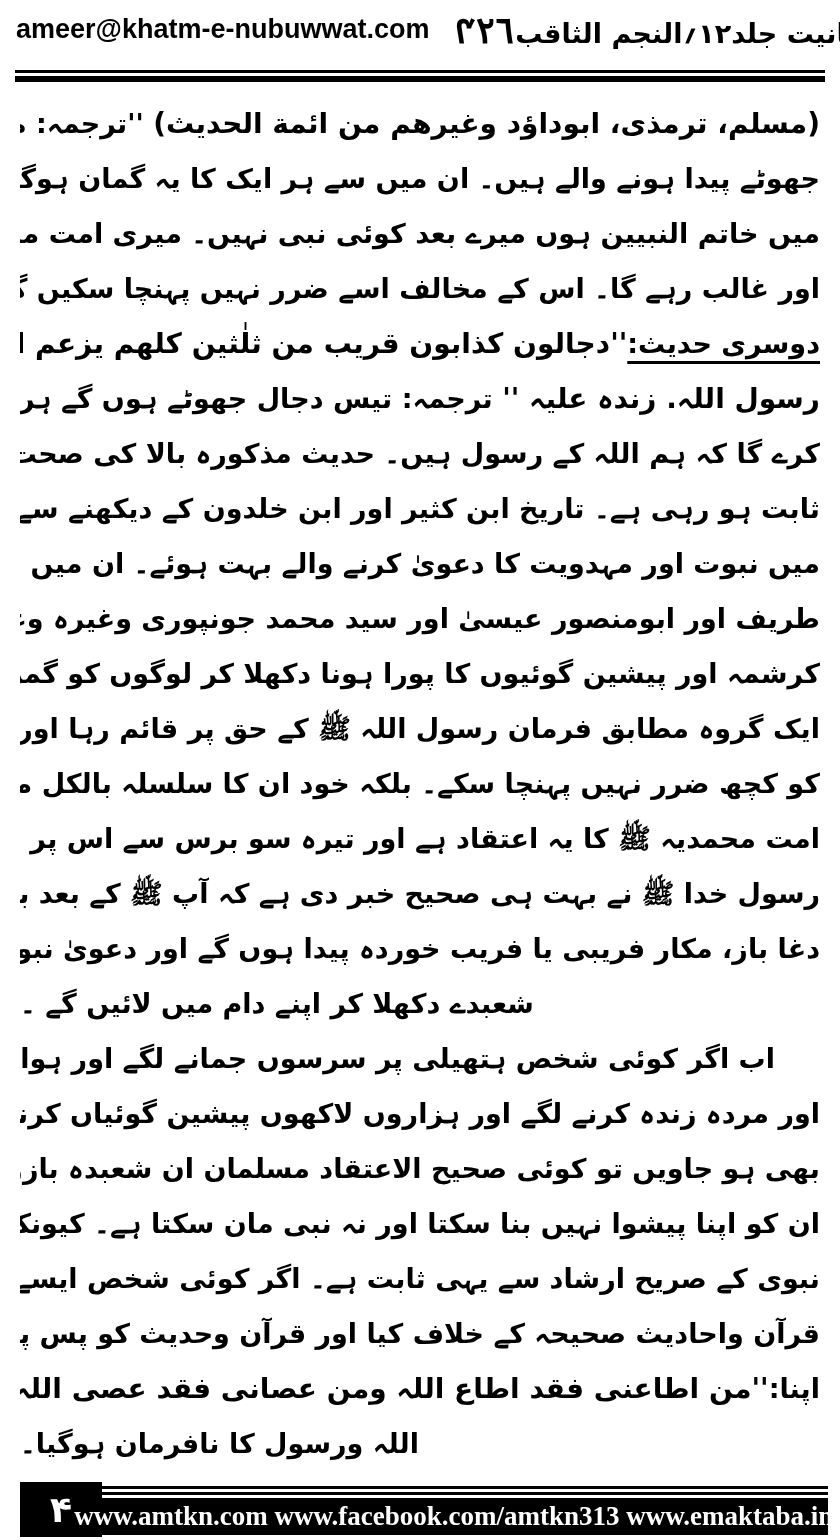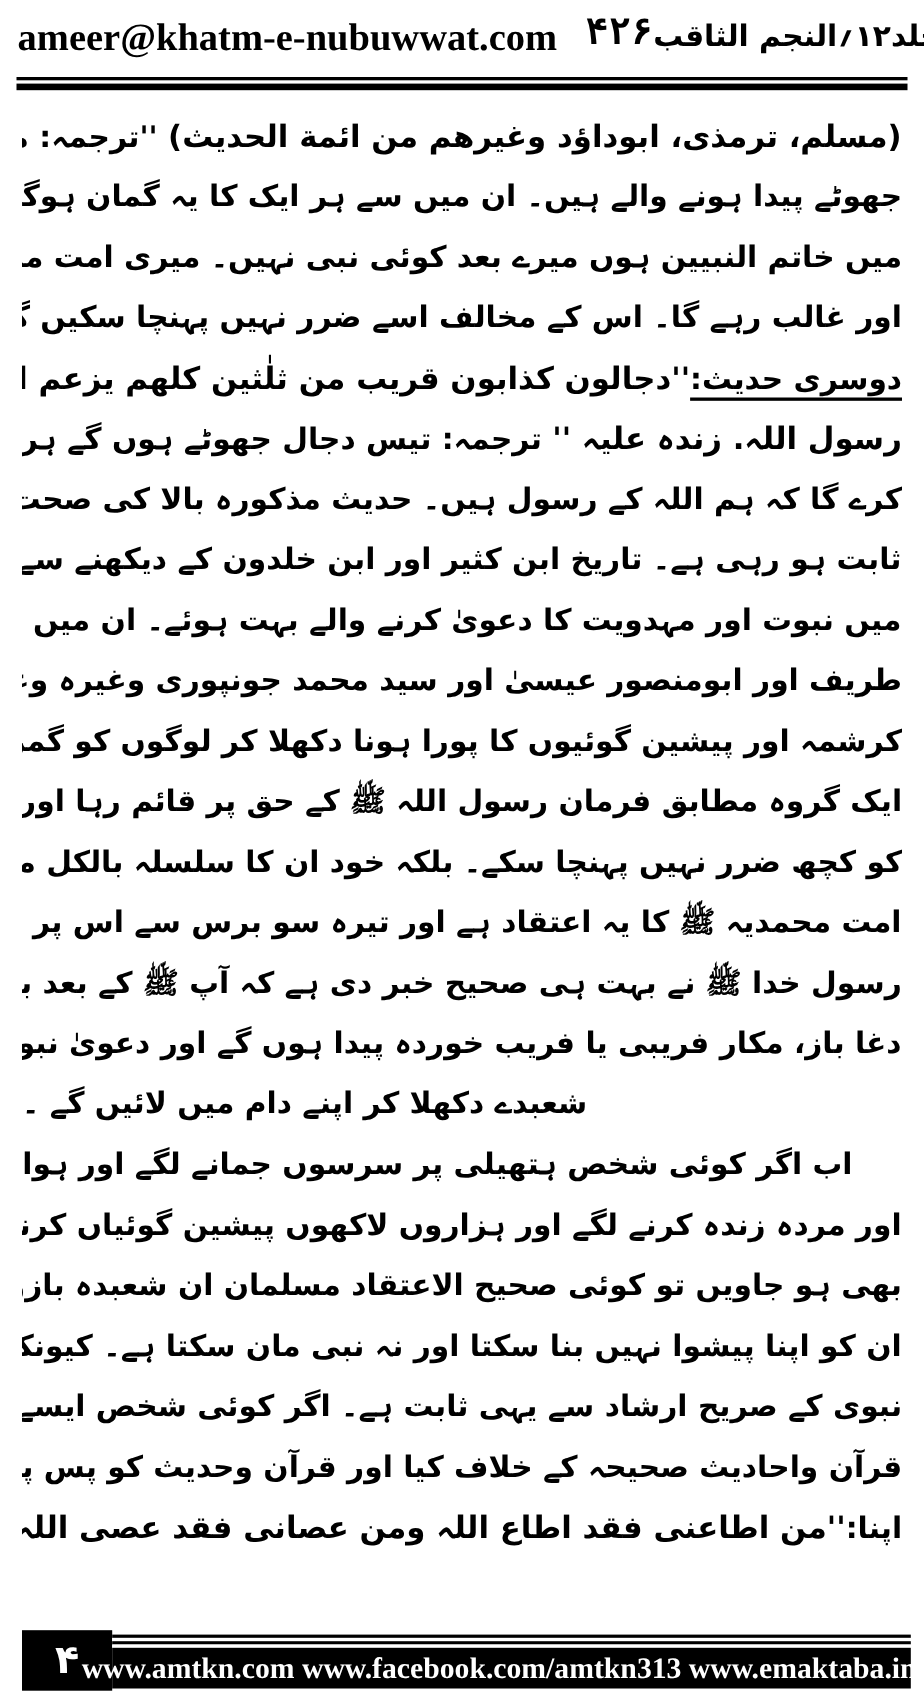--- a/index.html
+++ b/index.html
@@ -7,25 +7,25 @@
     width:840px;height:1540px;background:#ffffff;color:#000;
     position:relative;overflow:hidden;
     font-family:"DejaVu Sans",sans-serif;
   }
   
   .hdr{
     display:flex;align-items:flex-start;
     padding:14px 18px 0 16px;height:50px;
   }
   .hdr-email{
-    font-family:Liberation Serif, serif;font-weight:bold;
-    font-size:35px;letter-spacing:0px;white-space:nowrap;
+    font-family:Liberation Sans, sans-serif;font-weight:bold;
+    font-size:27px;letter-spacing:0px;white-space:nowrap;
   }
   .hdr-pagenum{
-    font-family:Liberation Mono, monospace;font-weight:bold;
+    font-family:Liberation Serif, serif;font-weight:bold;
     font-size:34px;line-height:36px;margin-left:26px;white-space:nowrap;
   }
   .hdr-title{
     margin-left:auto;font-weight:bold;font-size:27px;line-height:40px;
     white-space:nowrap;
   }
   .hdr-rule{
     margin:6px 15px 0 15px;height:3px;background:#fff;
     border-top:3px solid #000;border-bottom:6px solid #000;
   }
@@ -94,20 +94,21 @@
     <div class="ln">رسول خدا ﷺ نے بہت ہی صحیح خبر دی ہے کہ آپ ﷺ کے بعد بہت جھوٹے دجال، کذاب،</div>
     <div class="ln">دغا باز، مکار فریبی یا فریب خوردہ پیدا ہوں گے اور دعویٰ نبوت کر کے اپنے مختلف قسم کے</div>
     <div class="ln flushleft">شعبدے دکھلا کر اپنے دام میں لائیں گے ۔</div>
     <div class="ln indent">اب اگر کوئی شخص ہتھیلی پر سرسوں جمانے لگے اور ہوا پر اڑنے لگے، دریا پر چلنے لگے</div>
     <div class="ln">اور مردہ زندہ کرنے لگے اور ہزاروں لاکھوں پیشین گوئیاں کرنے لگے اور سب کی سب صحیح</div>
     <div class="ln">بھی ہو جاویں تو کوئی صحیح الاعتقاد مسلمان ان شعبدہ بازوں اور مکاروں کے فریب میں آ کر</div>
     <div class="ln">ان کو اپنا پیشوا نہیں بنا سکتا اور نہ نبی مان سکتا ہے۔ کیونکہ قرآن شریف کی ہدایت اور حدیث</div>
     <div class="ln">نبوی کے صریح ارشاد سے یہی ثابت ہے۔ اگر کوئی شخص ایسے آدمی کو نبی مانے تو اس نے</div>
     <div class="ln">قرآن واحادیث صحیحہ کے خلاف کیا اور قرآن وحدیث کو پس پشت ڈال دیا اور مطابق</div>
     <div class="ln"><span>اپنا:</span><span class="naskh">''من اطاعنی فقد اطاع اللہ ومن عصانی فقد عصی اللہ ''</span> </div>
+    <div class="ln flushleft">اللہ ورسول کا نافرمان ہوگیا۔</div>
   </div>
 
   <div class="footer">
     <div class="pgbox" dir="rtl">۴</div>
     <div class="bar">
       <div class="bar-stripe-a"></div>
       <div class="bar-stripe-gap"></div>
       <div class="bar-stripe-a"></div>
       <div class="bar-stripe-gap"></div>
       <div class="bar-main" dir="ltr">www.amtkn.com www.facebook.com/amtkn313 www.emaktaba.info</div>

